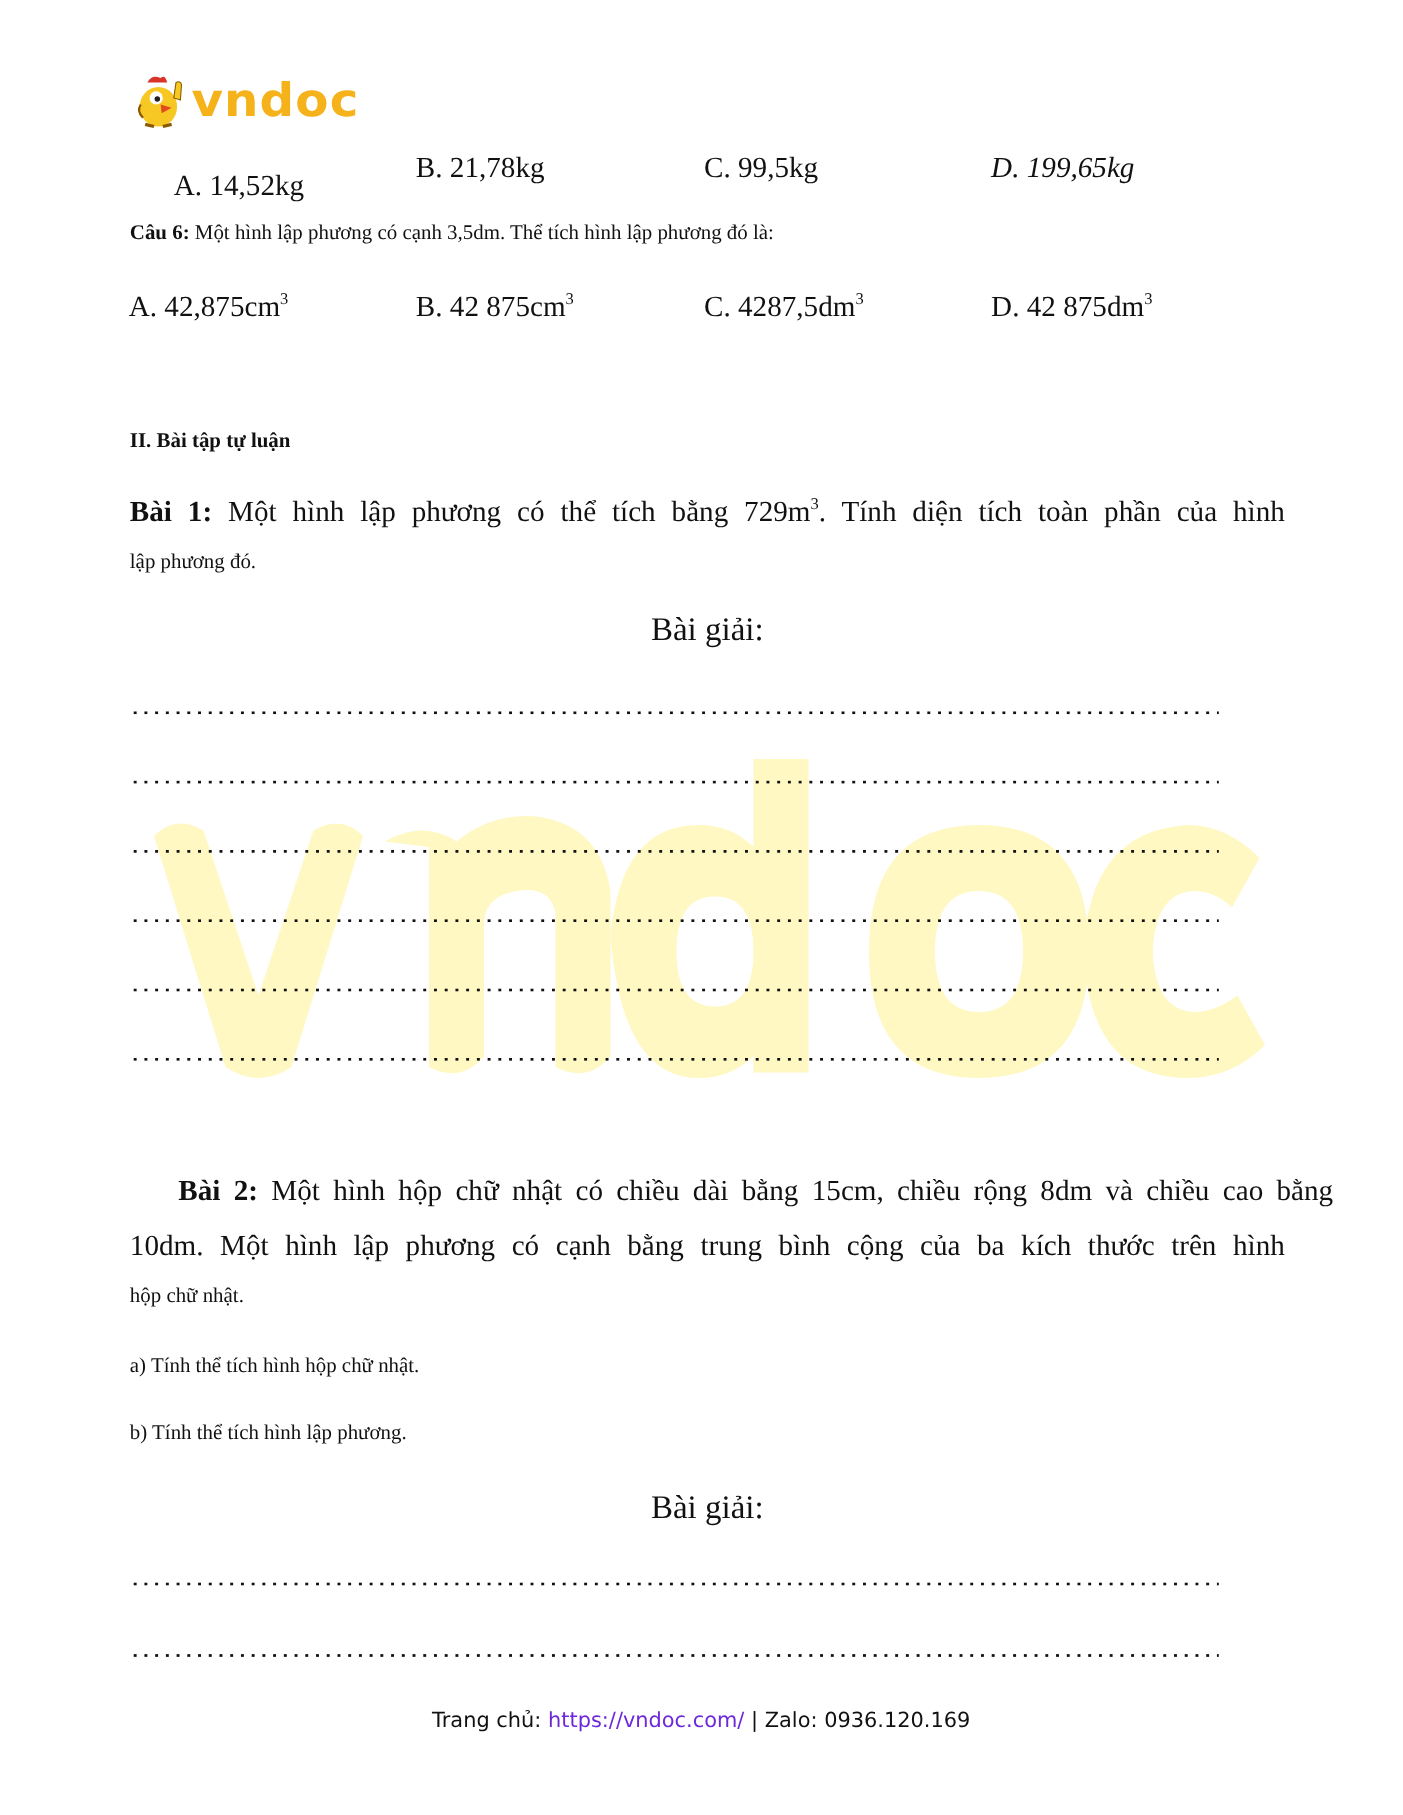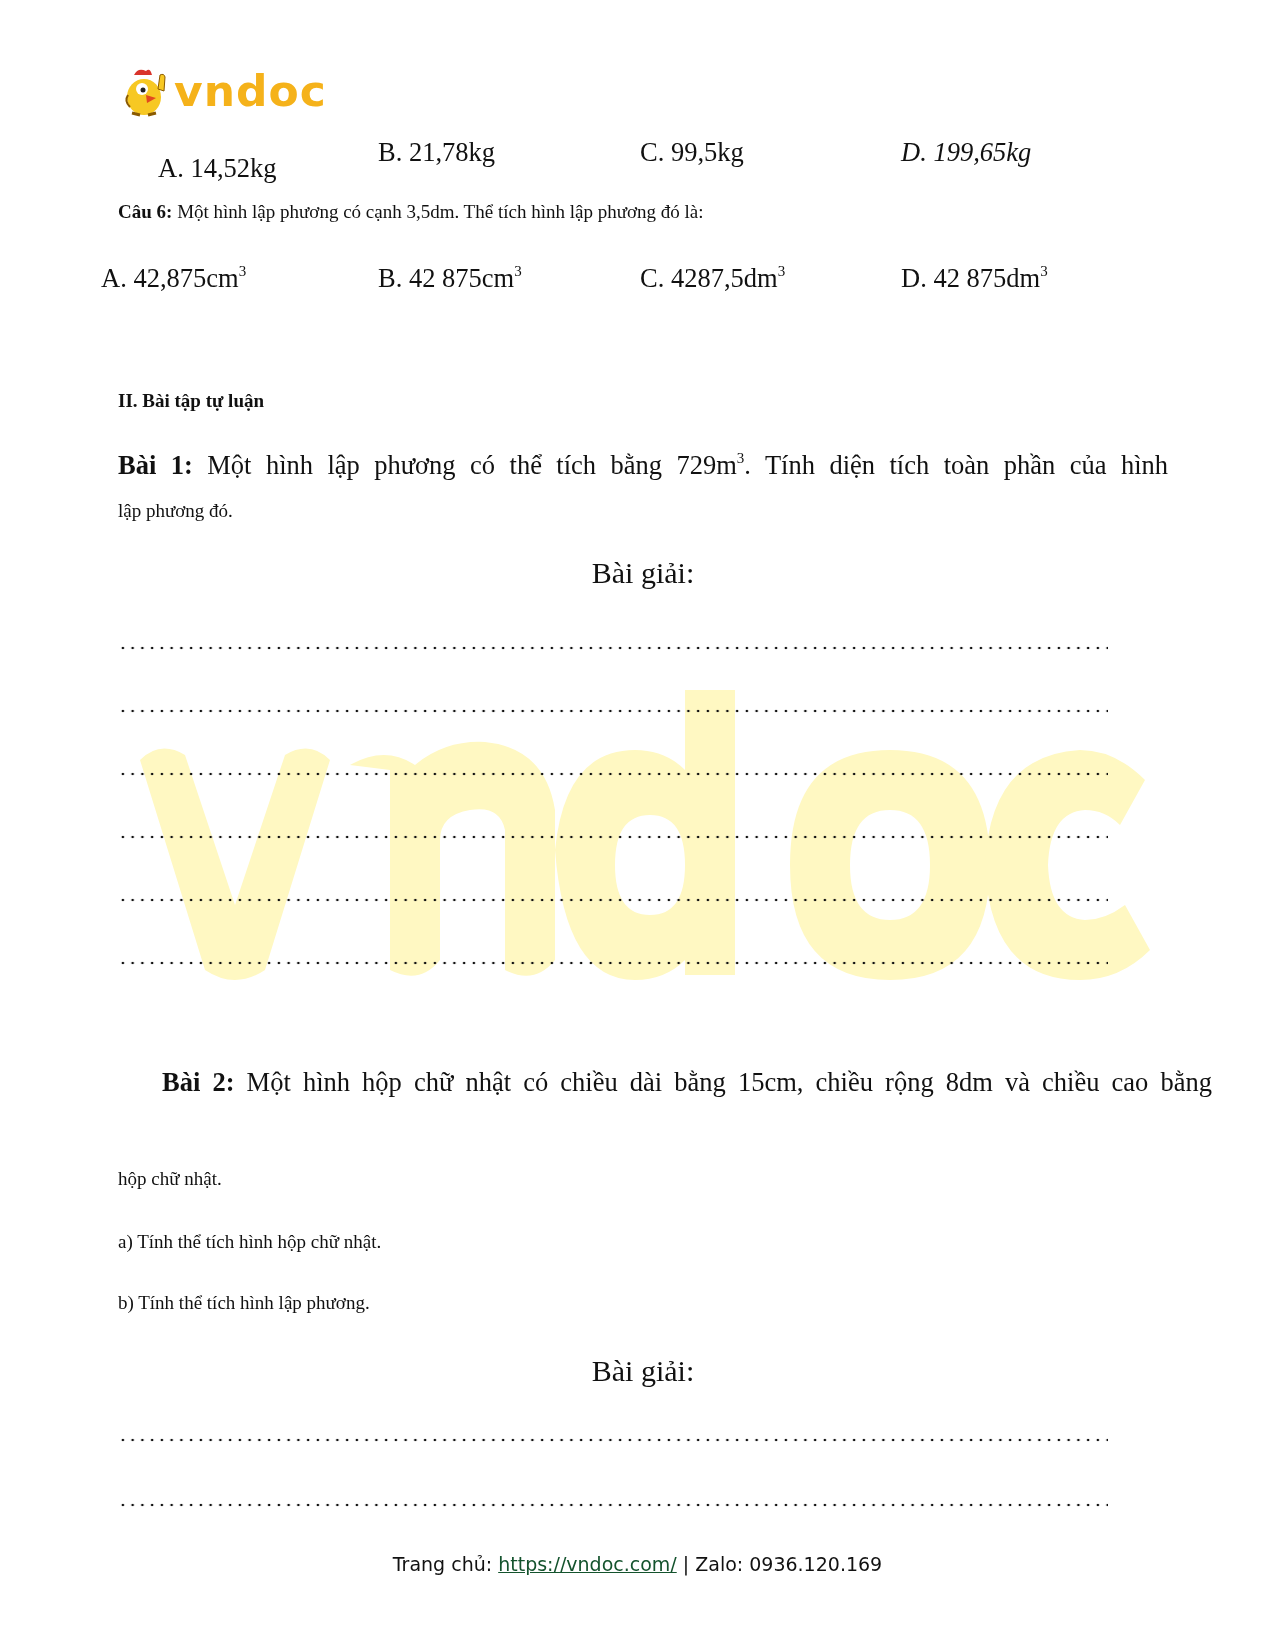--- a/index.html
+++ b/index.html
@@ -27,21 +27,21 @@
                   text-align: justify; text-align-last: justify; white-space: normal; }
 
   .center { position: absolute; left: 118px; width: 1050px; text-align: center; z-index: 2; font-size: 30px; line-height: 1; }
 
   .dots { position: absolute; left: 118px; width: 990px; height: 4px; z-index: 2;
           background-image: radial-gradient(circle, #111 1.3px, transparent 1.6px);
           background-size: 9.75px 4px; background-repeat: repeat-x; }
 
   .footer { position: absolute; left: 0; width: 1275px; top: 1553px; text-align: center; z-index: 2;
             font-family: "DejaVu Sans", "Liberation Sans", sans-serif; font-size: 19px; color: #111; }
-  .footer a { color: #14532d; text-decoration: underline; }
+  .footer a { color: #6d28d9; }
 </style>
 </head>
 <body>
 
 <div class="page">
 
   <svg class="watermark" viewBox="0 0 1030 300">
     <g fill="#FFF8C2">
 
       <path d="M0,70 Q20,50 45,65 L95,215 L145,65 Q170,50 190,70 L125,280 Q95,300 65,280 Z"></path>
@@ -88,21 +88,21 @@
       <span>199,65kg</span>
     </div>
   </div>
 
   <div class="abs t" style="left:118px; top:202px;">
     <span class="b">Câu 6:</span>
     <span>Một hình lập phương có cạnh 3,5dm. Thể tích hình lập phương đó là:</span>
   </div>
 
   <div>
-    <div class="opt" style="left:101px; top:265px;">
+    <div class="opt" style="left:117px; top:265px;">
       <span>A.</span>
       <span>42,875cm</span><sup>3</sup>
     </div>
     <div class="opt" style="left:378px; top:265px;">
       <span>B.</span>
       <span>42 875cm</span><sup>3</sup>
     </div>
     <div class="opt" style="left:640px; top:265px;">
       <span>C.</span>
       <span>4287,5dm</span><sup>3</sup>
@@ -129,20 +129,21 @@
     <div class="dots" style="top:772px;"></div>
     <div class="dots" style="top:835px;"></div>
     <div class="dots" style="top:898px;"></div>
     <div class="dots" style="top:961px;"></div>
   </div>
 
   <div class="justify-line" style="top:1069px;margin-left:44px;">
     <span class="b">Bài 2:</span>
     <span>Một hình hộp chữ nhật có chiều dài bằng 15cm, chiều rộng 8dm và chiều cao bằng</span>
   </div>
+  <div class="justify-line" style="top:1119px;">10dm. Một hình lập phương có cạnh bằng trung bình cộng của ba kích thước trên hình</div>
   <div class="abs t" style="left:118px; top:1169px;">hộp chữ nhật.</div>
   <div class="abs t" style="left:118px; top:1293px;">b) Tính thể tích hình lập phương.</div>
   <div class="abs t" style="left:118px; top:1232px;">a) Tính thể tích hình hộp chữ nhật.</div>
 
   <div class="center" style="top:1356px;">Bài giải:</div>
 
   <div>
     <div class="dots" style="top:1438px;"></div>
     <div class="dots" style="top:1503px;"></div>
   </div>

